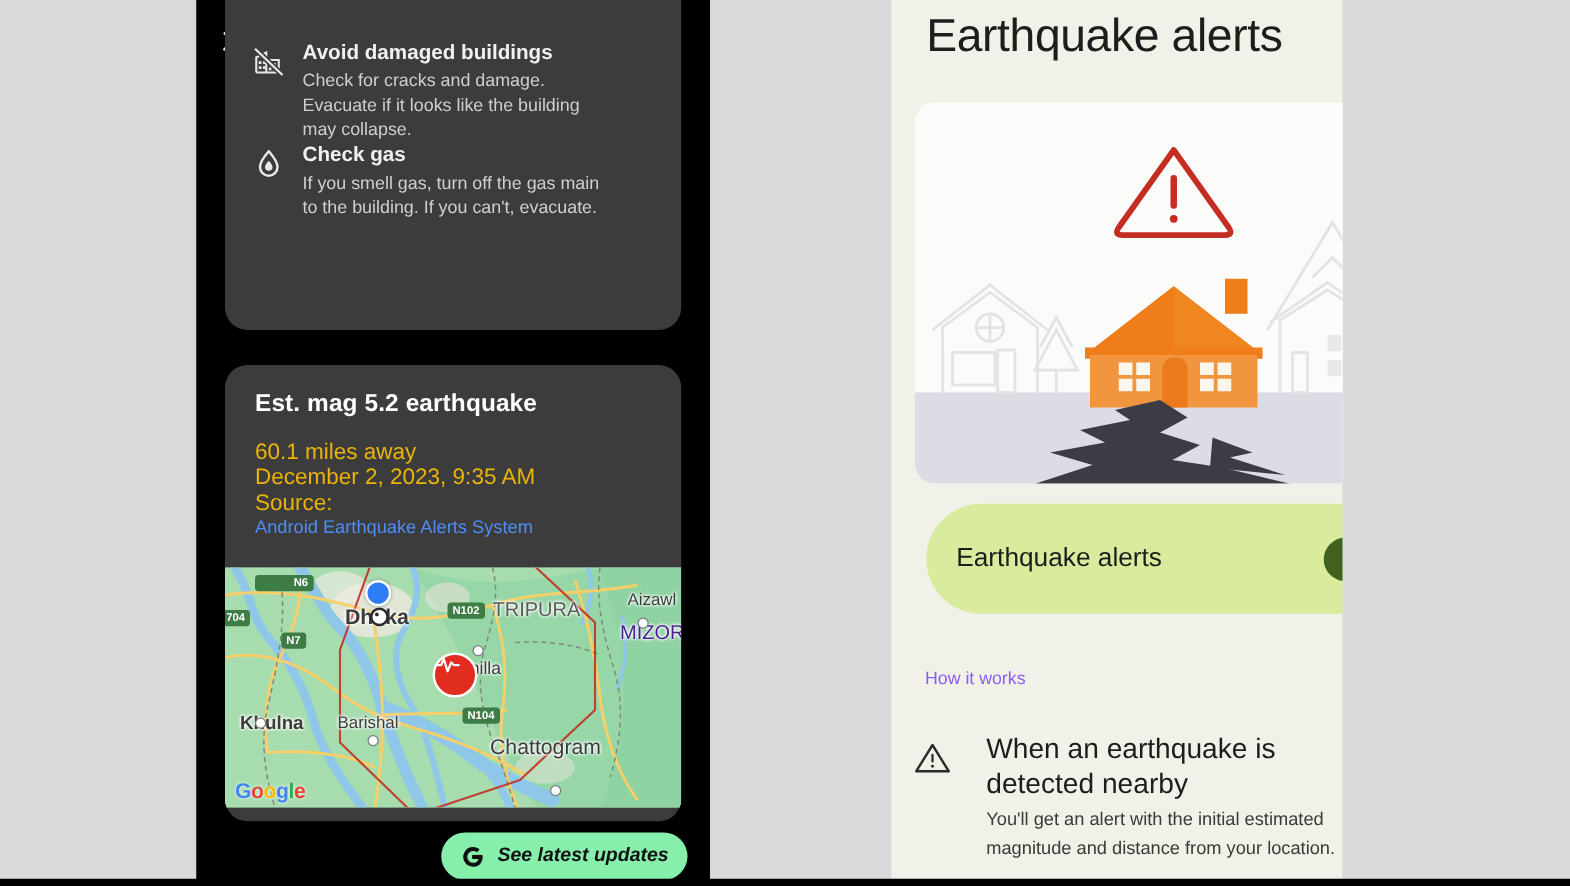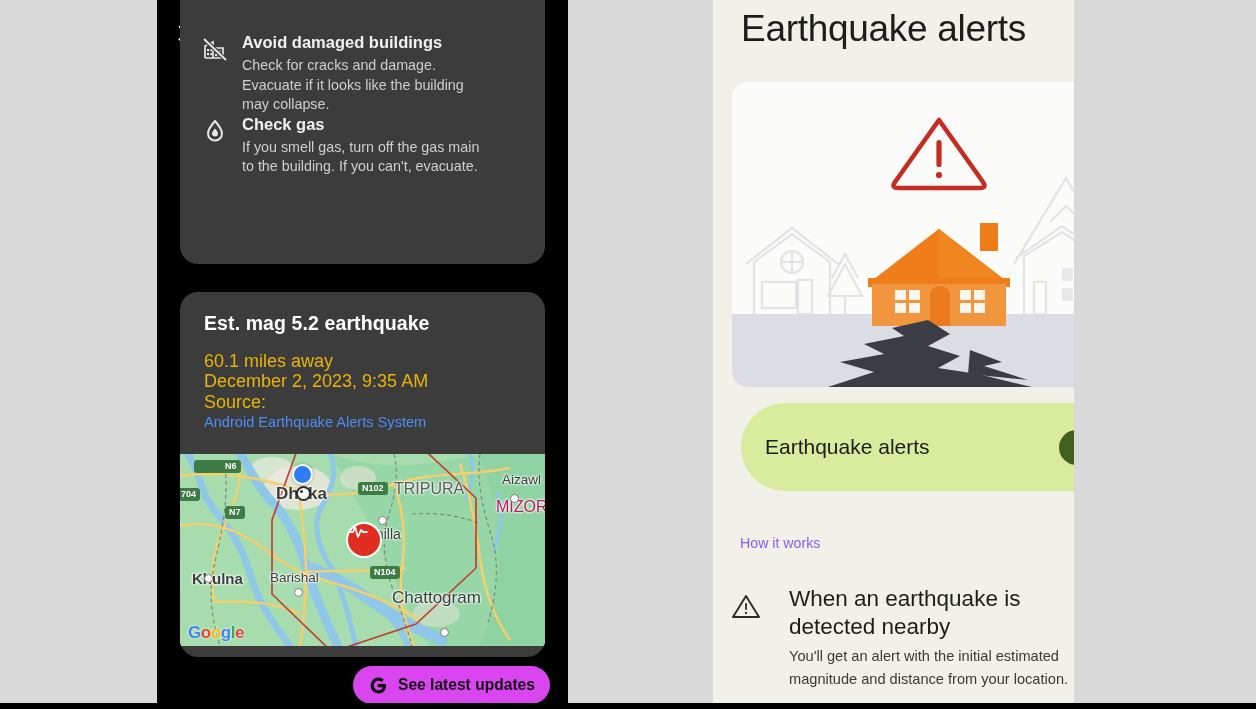--- a/index.html
+++ b/index.html
@@ -84,22 +84,23 @@
   }
   .epicenter{
     position:absolute;width:32px;height:32px;border-radius:50%;background:#e02d20;
     border:2.5px solid #ffffff;display:flex;align-items:center;justify-content:center;
   }
   .gwatermark{position:absolute;left:8px;bottom:3px;font-size:17px;font-weight:bold;letter-spacing:-.4px;}
   .gwatermark span{text-shadow:0 0 3px rgba(255,255,255,.9);}
 
   .updates-btn{
     position:absolute;left:196px;top:666px;width:197px;height:38px;
-    background:#d946ef;border-radius:20px;display:flex;align-items:center;
+    background:#86efac;border-radius:20px;display:flex;align-items:center;
     cursor:pointer;
+    font-style:italic;
   }
   .g-logo{margin-left:16px;width:19px;height:19px;flex:none;}
   .updates-label{margin-left:10px;color:#111111;font-size:15.6px;font-weight:bold;}
 
   
   .phone-light{
     position:absolute;left:713px;top:0;width:361px;height:703px;
     background:#f1f1e9;overflow:hidden;
   }
   .light-title{
@@ -248,24 +249,24 @@
             <path d="M120 -12 L236 -12 L296 44 L296 114 L236 170 L152 198 L92 140 L92 66 Z" fill="none" stroke="#c0392b" stroke-width="1.7" opacity=".95"></path>
           </g>
         </svg>
 
         <div class="glabel" style="left:96px;top:30px;font-size:17px;font-weight:bold;">Dhaka</div>
         <div class="glabel" style="left:12px;top:100px;font-size:15px;font-weight:bold;margin-top:16px;">Khulna</div>
         <div class="glabel" style="left:90px;top:116px;font-size:13.5px;">Barishal</div>
         <div class="glabel" style="left:212px;top:134px;font-size:17px;">Chattogram</div>
         <div class="glabel" style="left:192px;top:72px;font-size:14px;">milla</div>
         <div class="glabel" style="left:214px;top:26px;font-size:16px;color:#5a5a5a;">TRIPURA</div>
-        <div class="glabel" style="left:316px;top:44px;font-size:16px;color:#be185d;">MIZOR</div>
+        <div class="glabel" style="left:316px;top:44px;font-size:16px;color:#4c1d95;">MIZOR</div>
         <div class="glabel" style="left:322px;top:18px;font-size:13.5px;">Aizawl</div>
 
-        <div class="glabel shield" style="left:14px;top:6px;padding-left:31px;">N6</div>
+        <div class="glabel shield" style="left:24px;top:6px;padding-left:31px;">N6</div>
         <div class="glabel shield" style="left:-3px;top:34px;">704</div>
         <div class="glabel shield" style="left:45px;top:52px;">N7</div>
         <div class="glabel shield" style="left:178px;top:28px;">N102</div>
         <div class="glabel shield" style="left:190px;top:112px;">N104</div>
 
         <div class="citydot" style="left:198px;top:62px;"></div>
         <div class="citydot" style="left:24px;top:120px;"></div>
         <div class="citydot" style="left:114px;top:134px;"></div>
         <div class="citydot" style="left:260px;top:174px;"></div>
         <div class="citydot" style="left:330px;top:40px;"></div>

